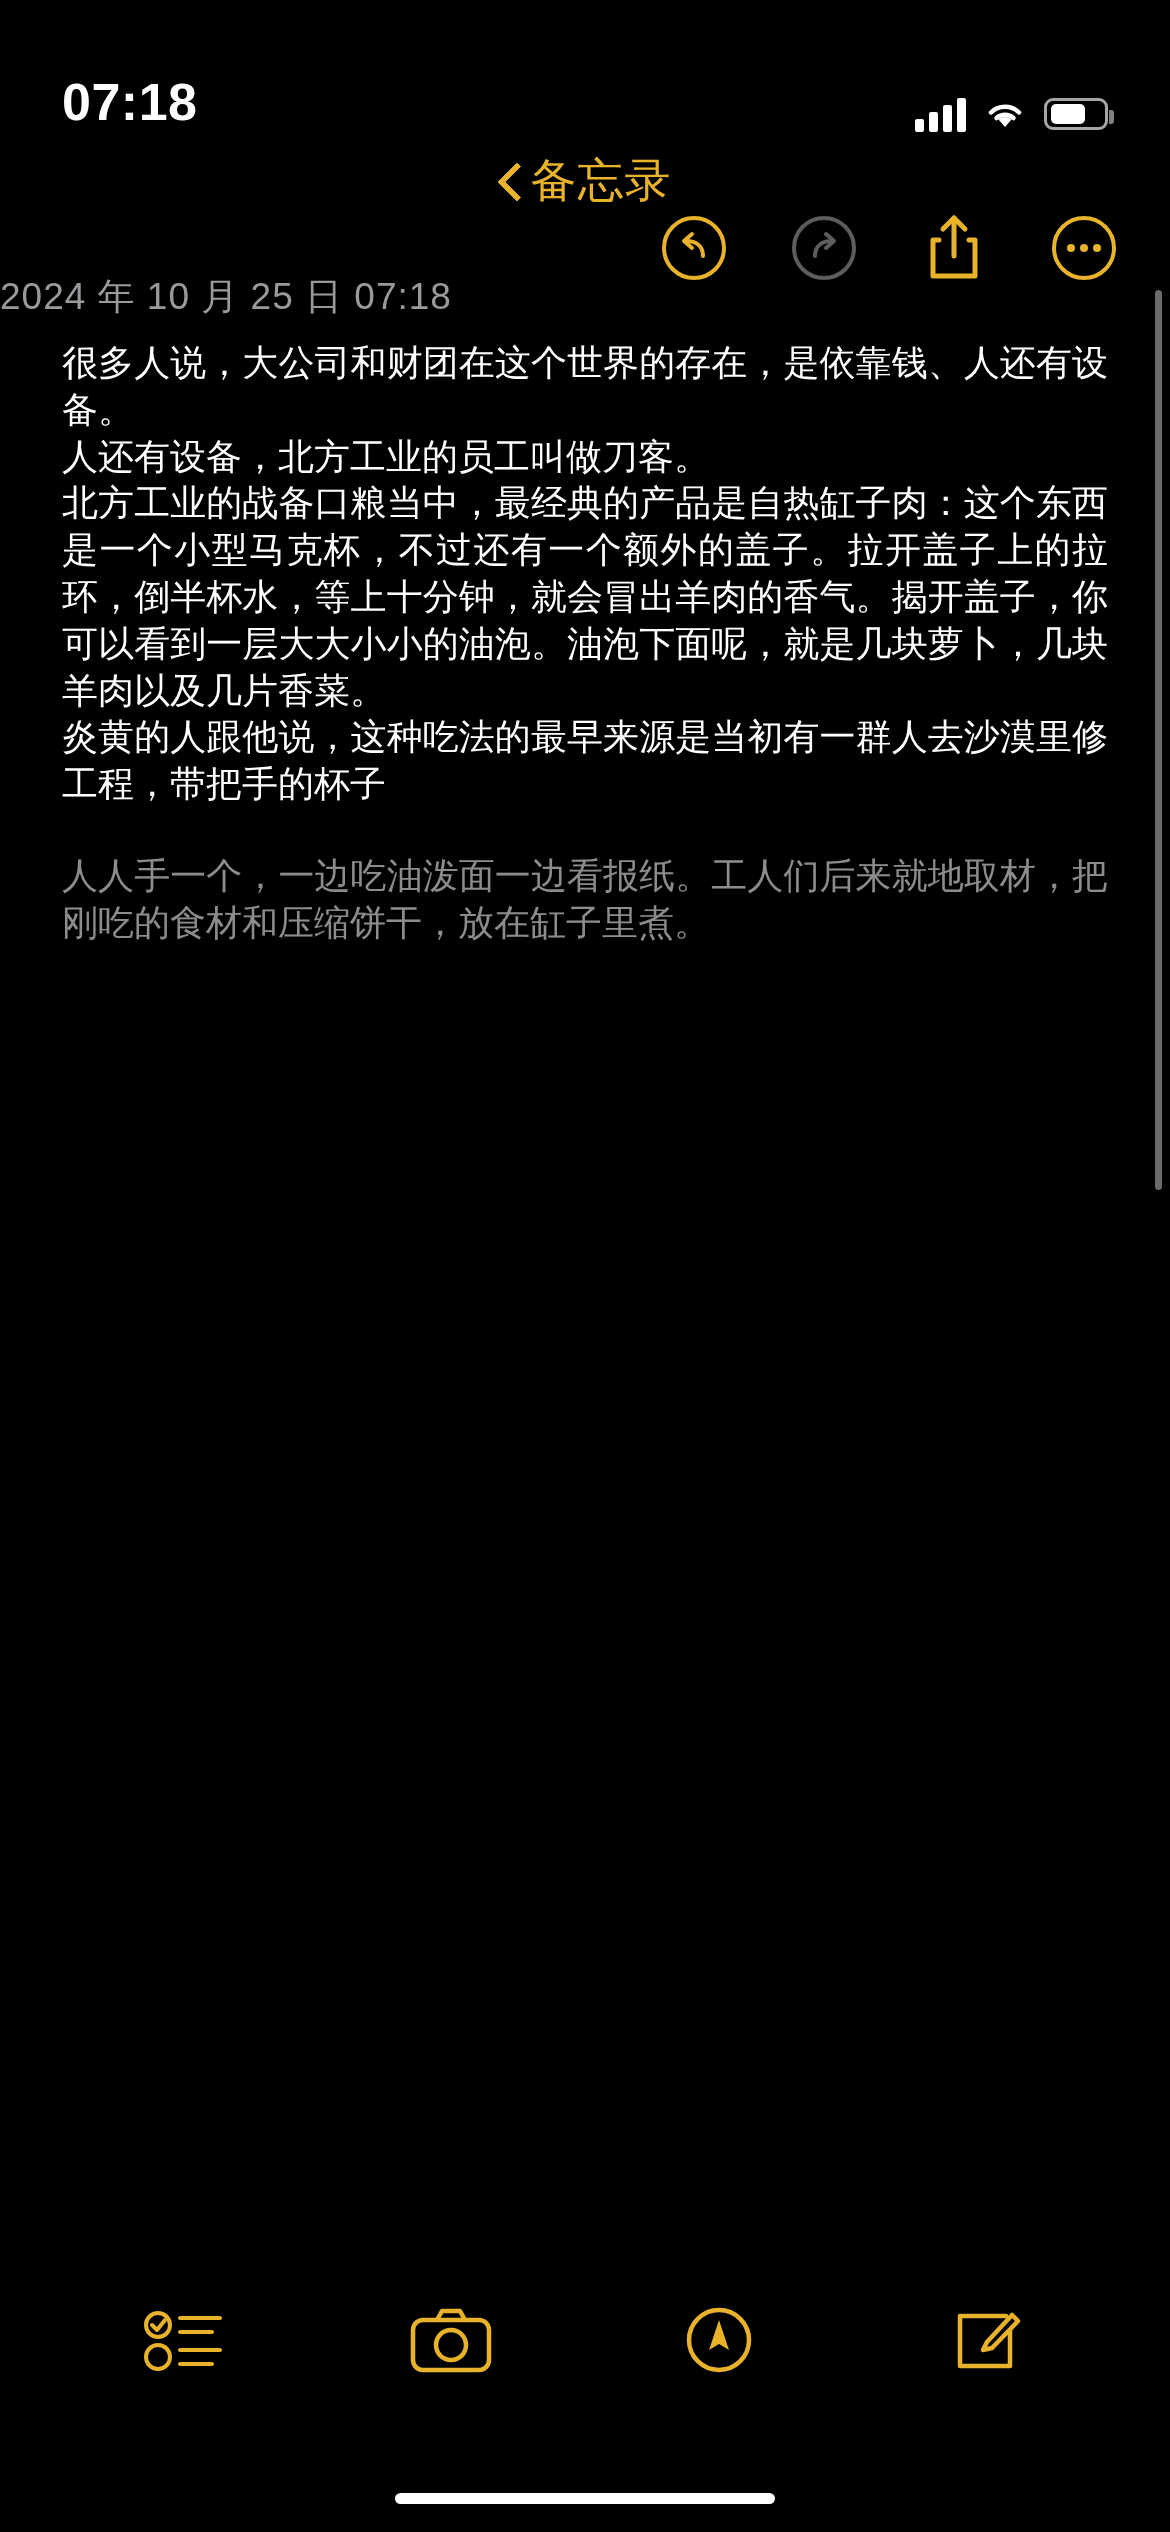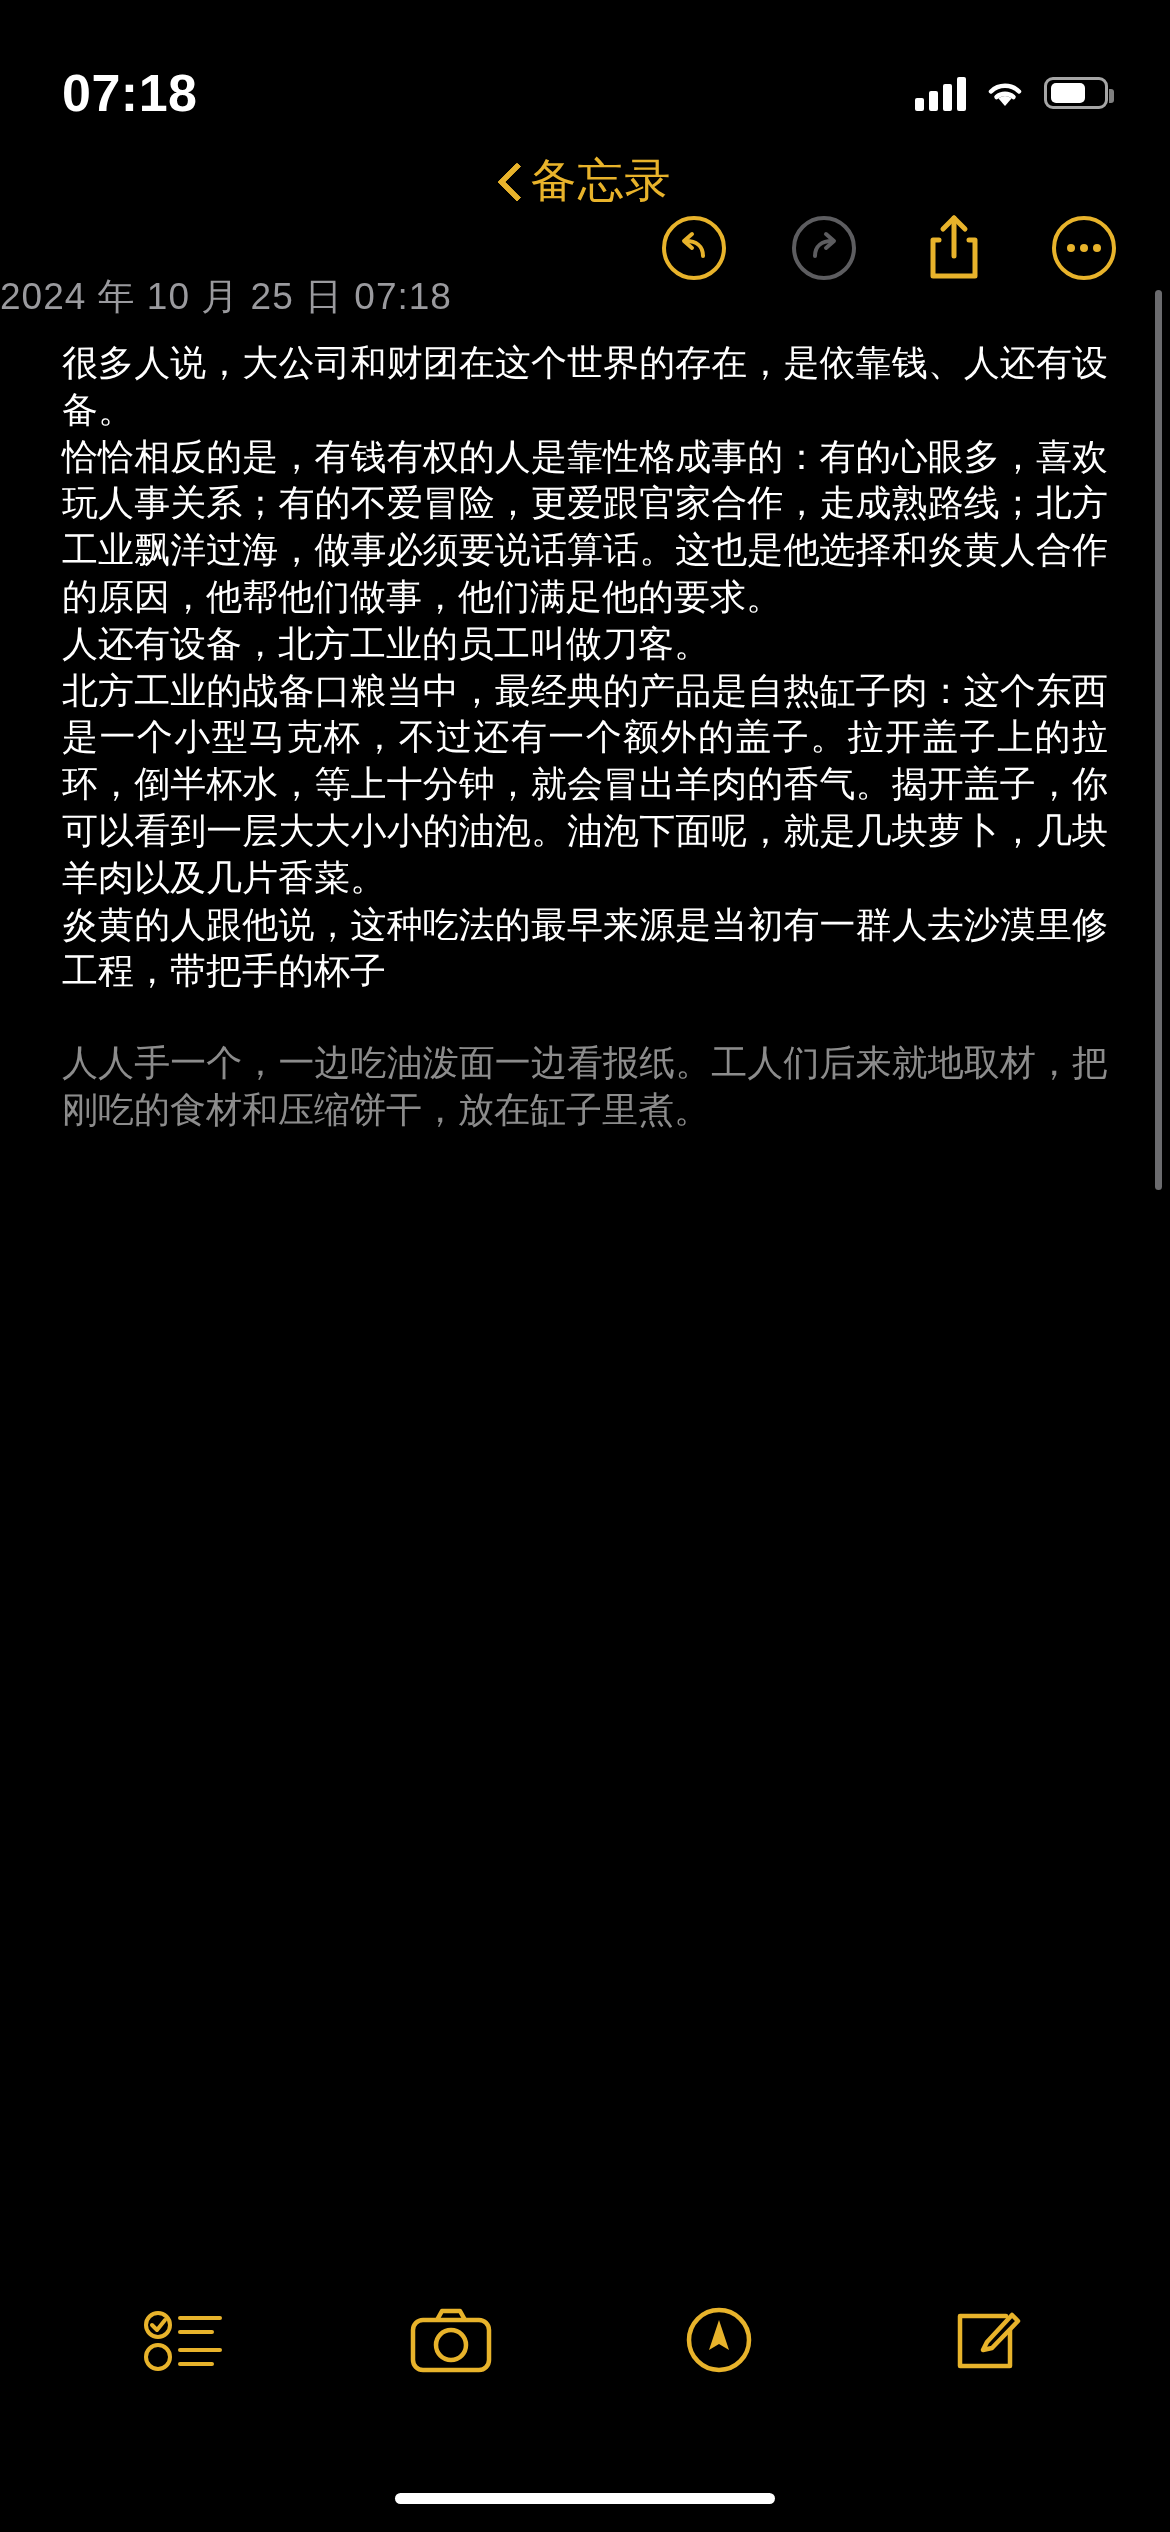--- a/index.html
+++ b/index.html
@@ -8,23 +8,23 @@
     background:#000; overflow:hidden;
     font-family:"Liberation Sans","DejaVu Sans",sans-serif;
   }
   .screen {
     position:relative; width:1170px; height:2532px;
     background:#000; color:#fff;
   }
 
   
   .status-bar {
-    position:absolute; top:16px; left:0; width:100%; height:140px;
-    display:flex; align-items:center; justify-content:space-between;
-    padding:2px 62px;
+    position:absolute; top:0; left:0; width:100%; height:140px;
+    display:flex; align-items:flex-end; justify-content:space-between;
+    padding:8px 62px;
   }
   .status-time {
     font-size:52px; font-weight:700; letter-spacing:0.5px;
     color:#fff; margin-top:14px;
   }
   .status-right {
     display:flex; align-items:center; gap:18px; margin-top:14px;
   }
   .sig { display:flex; align-items:flex-end; gap:5px; height:36px; }
   .sig i { display:block; width:9px; background:#fff; border-radius:2px; }
@@ -187,21 +187,20 @@
       </div>
     </div>
   </div>
 
   <div class="note-date">2024 年 10 月 25 日 07:18</div>
 
   <div class="scroll-ind"></div>
 
   <div class="note-body">
     <p>很多人说，大公司和财团在这个世界的存在，是依靠钱、人还有设备。</p>
-    <p>恰恰相反的是，有钱有权的人是靠性格成事的：有的心眼多，喜欢玩人事关系；有的不爱冒险，更爱跟官家合作，走成熟路线；北方工业飘洋过海，做事必须要说话算话。这也是他选择和炎黄人合作的原因，他帮他们做事，他们满足他的要求。</p>
     <p>人还有设备，北方工业的员工叫做刀客。</p>
     <p>北方工业的战备口粮当中，最经典的产品是自热缸子肉：这个东西是一个小型马克杯，不过还有一个额外的盖子。拉开盖子上的拉环，倒半杯水，等上十分钟，就会冒出羊肉的香气。揭开盖子，你可以看到一层大大小小的油泡。油泡下面呢，就是几块萝卜，几块羊肉以及几片香菜。</p>
     <p>炎黄的人跟他说，这种吃法的最早来源是当初有一群人去沙漠里修工程，带把手的杯子</p>
     <p class="fade-last">人人手一个，一边吃油泼面一边看报纸。工人们后来就地取材，把刚吃的食材和压缩饼干，放在缸子里煮。</p>
   </div>
 
   <div class="toolbar">
     <div class="tool-btn">
       <span>
         <svg width="84" height="70" viewBox="0 0 84 70">

